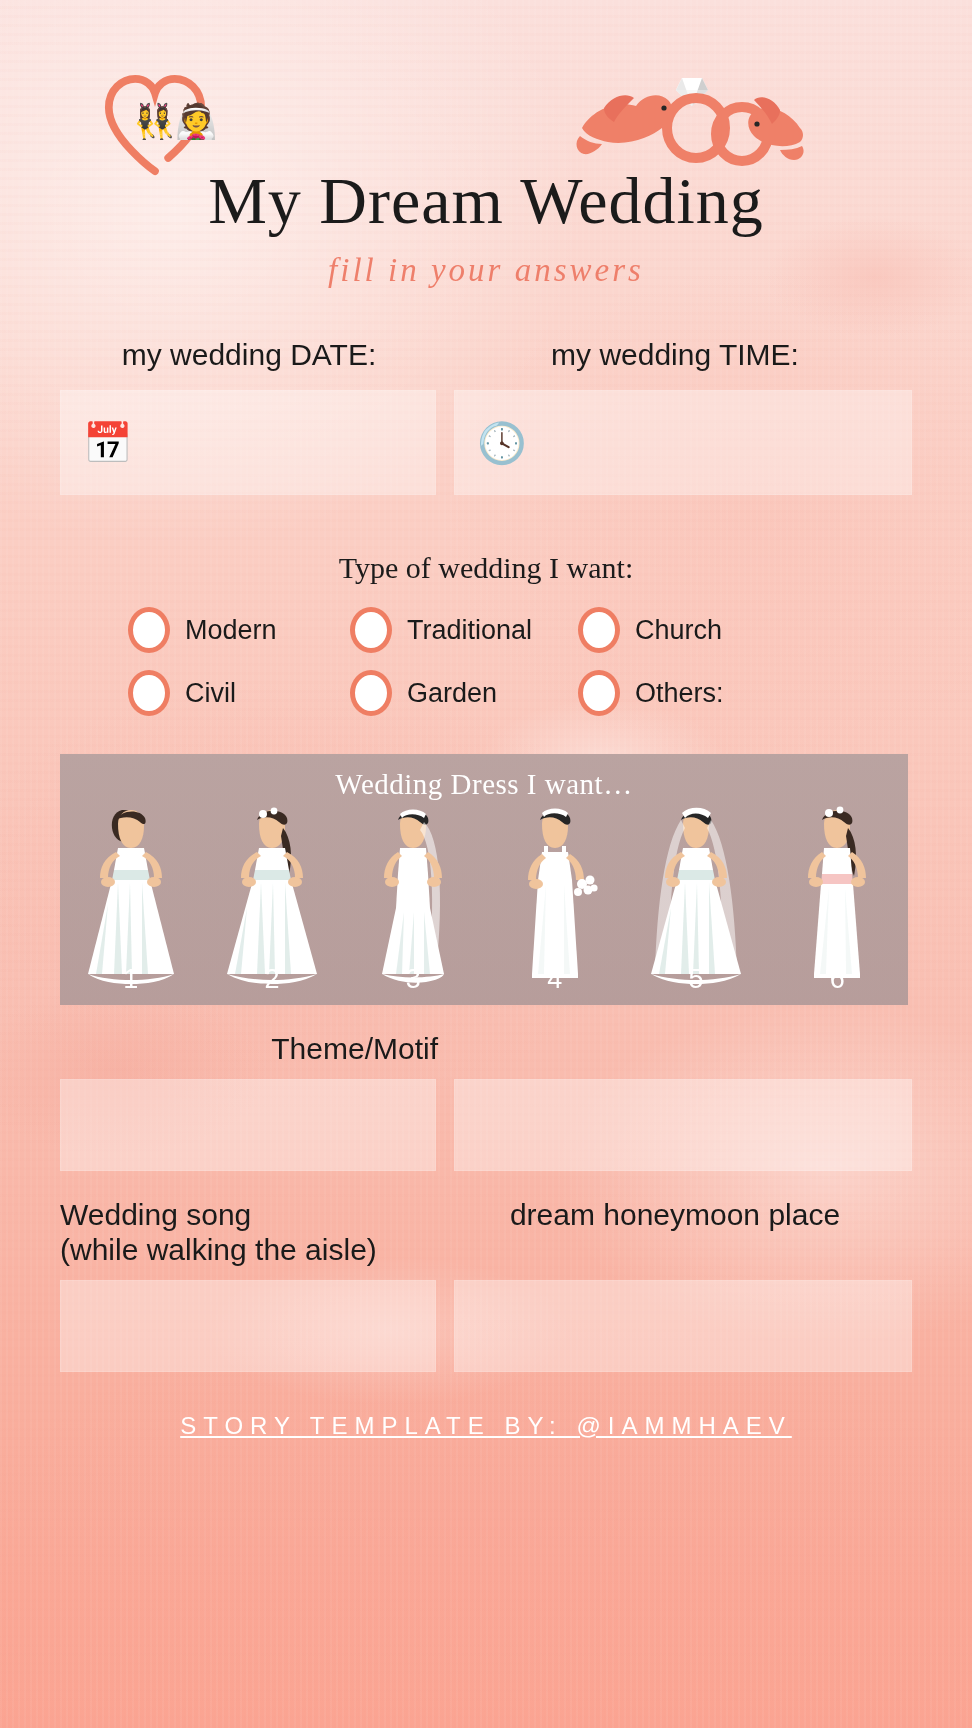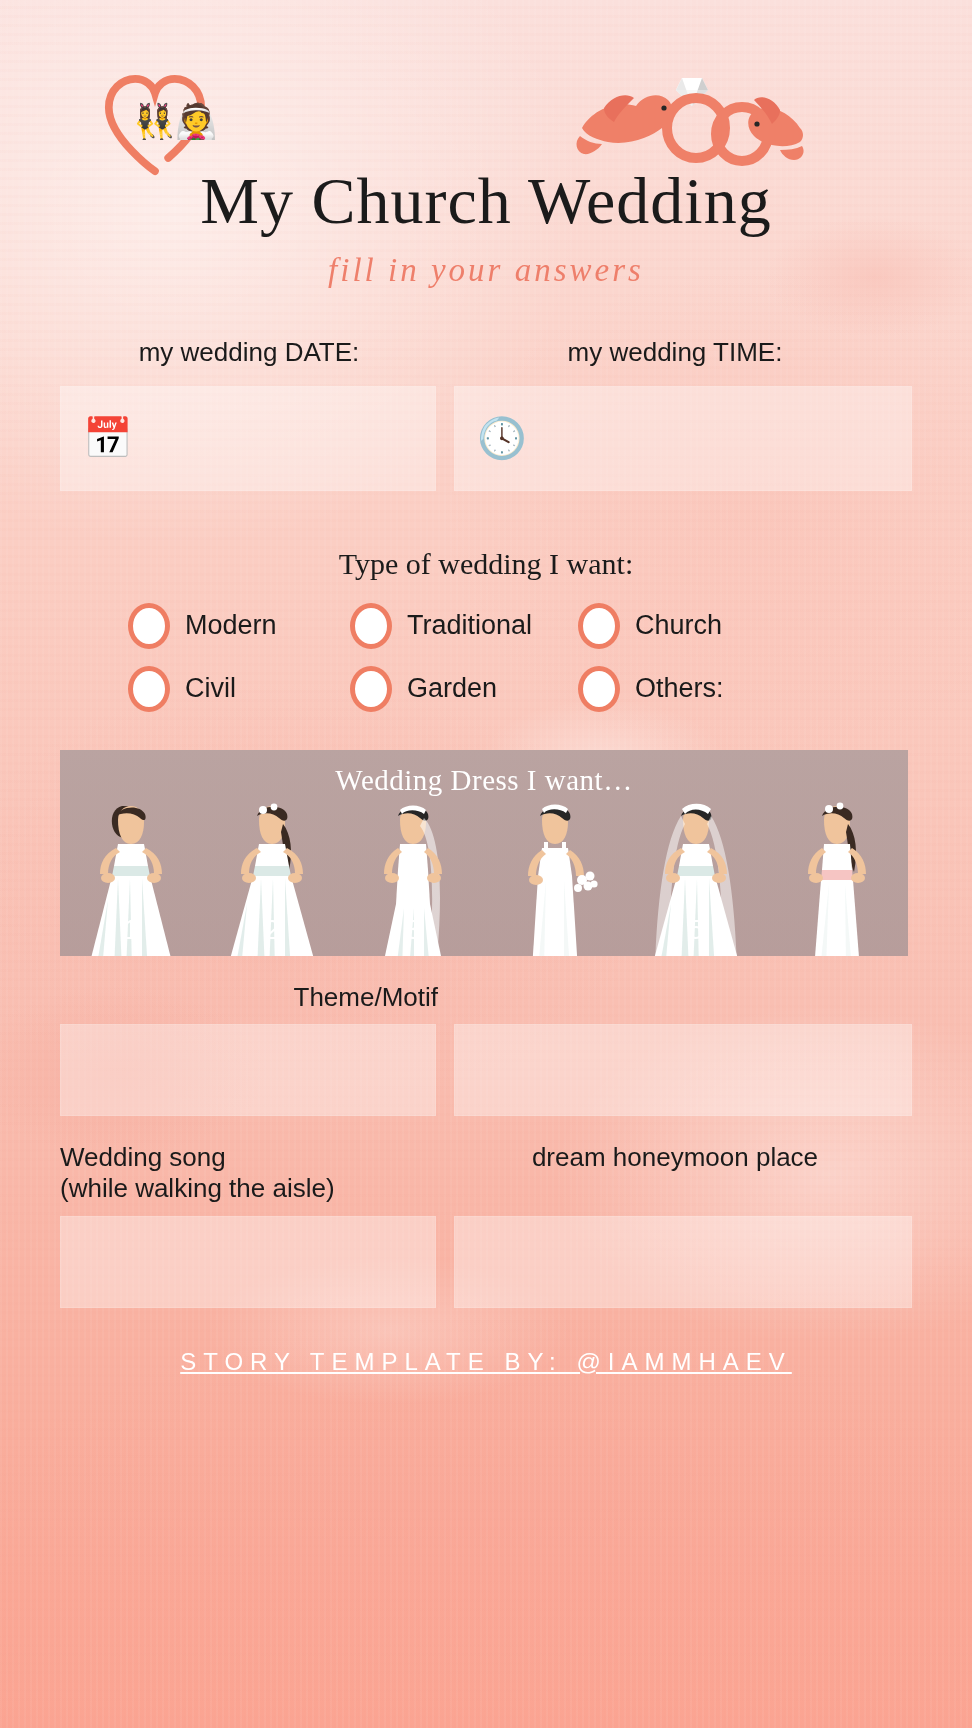--- a/index.html
+++ b/index.html
@@ -91,21 +91,21 @@
     font-family:"Liberation Serif", serif;
     font-style:italic;
     font-size:33px;
     letter-spacing:3px;
     color:#ee7f6b;
     margin-top:14px;
   }
 
   
   .field-label {
-    font-size:26px; color:#1a1a1a; text-align:center;
+    font-size:30px; color:#1a1a1a; text-align:center;
     white-space:pre-line; line-height:1.18;
   }
   .field-box {
     background:rgba(255,255,255,.36);
     border:1px solid rgba(255,255,255,.12);
   }
 
   
   .dt-labels {
     display:flex; margin-top:48px; padding:0 60px;
@@ -141,21 +141,21 @@
     width:42px; height:46px; border-radius:50%;
     border:5px solid #ef7e63;
     background:#ffffff;
     flex:none;
   }
   .radio-label { font-size:27px; color:#1a1a1a; }
 
   
   .dress-panel {
     margin:38px 64px 0 60px;
-    height:206px;
+    height:251px;
     background:
       linear-gradient(180deg, rgba(168,150,150,.62), rgba(168,146,146,.66)),
       linear-gradient(180deg,#d7b9b3,#d3b2ac);
     position:relative;
     overflow:hidden;
   }
   .dress-title {
     text-align:center;
     font-family:"Liberation Serif", serif;
     font-size:29px; color:#ffffff;
@@ -234,21 +234,21 @@
         <ellipse cx="168" cy="68" rx="26" ry="27" fill="none" stroke="#ef8068" stroke-width="10"></ellipse>
 
         <g fill="#ef8068">
           <path d="M226 62 C216 46 196 38 182 44 C172 50 172 62 180 70 C190 80 212 84 226 76 C230 72 230 66 226 62 Z"></path>
           <path d="M206 44 C200 32 186 28 180 34 C188 42 194 50 198 58 C202 54 206 50 206 44 Z" fill="#e8705c"></path>
           <path d="M228 80 C232 86 228 94 220 94 C214 94 208 89 206 84 C214 84 222 83 228 80 Z"></path>
         </g>
         <circle cx="183" cy="58" r="2.6" fill="#262626"></circle>
       </svg>
 
-      <div class="title">My Church Wedding</div>
+      <div class="title">My Dream Wedding</div>
     </div>
 
     <div class="subtitle">fill in your answers</div>
   </div>
 
   <div class="layer">
     <div class="dt-labels">
       <div class="field-label">my wedding DATE:</div>
       <div class="field-label">my wedding TIME:</div>
     </div>

